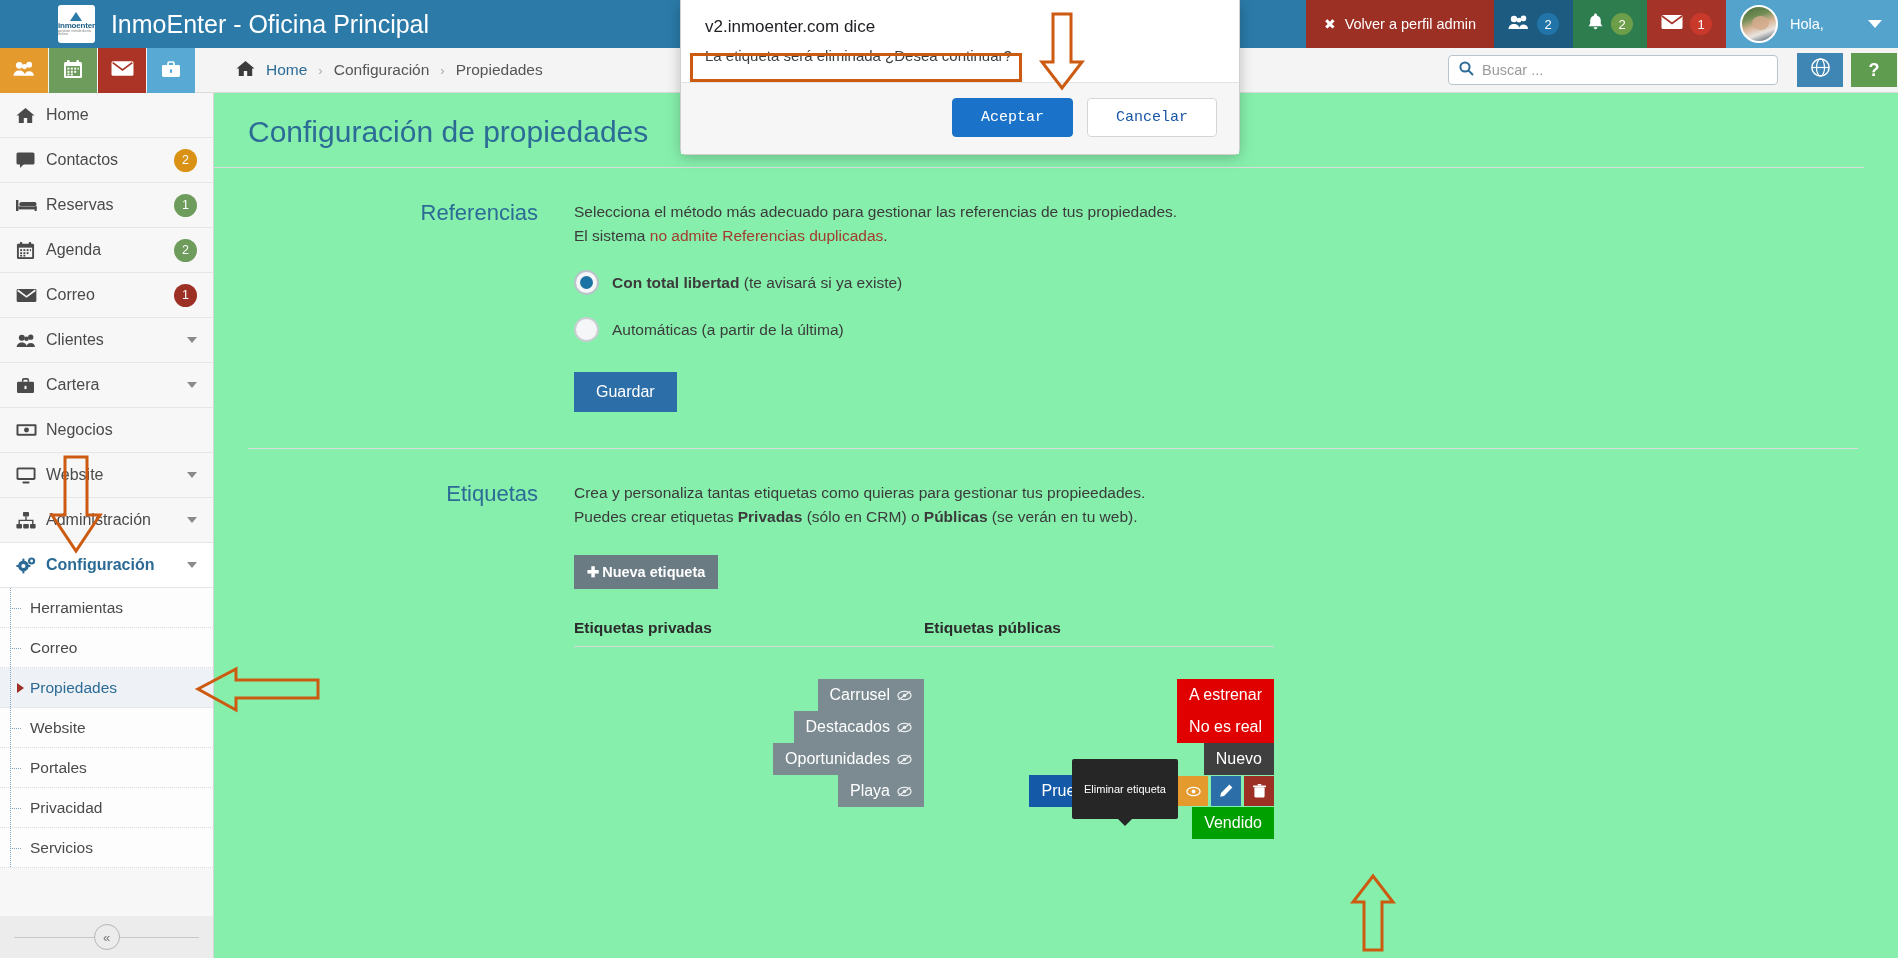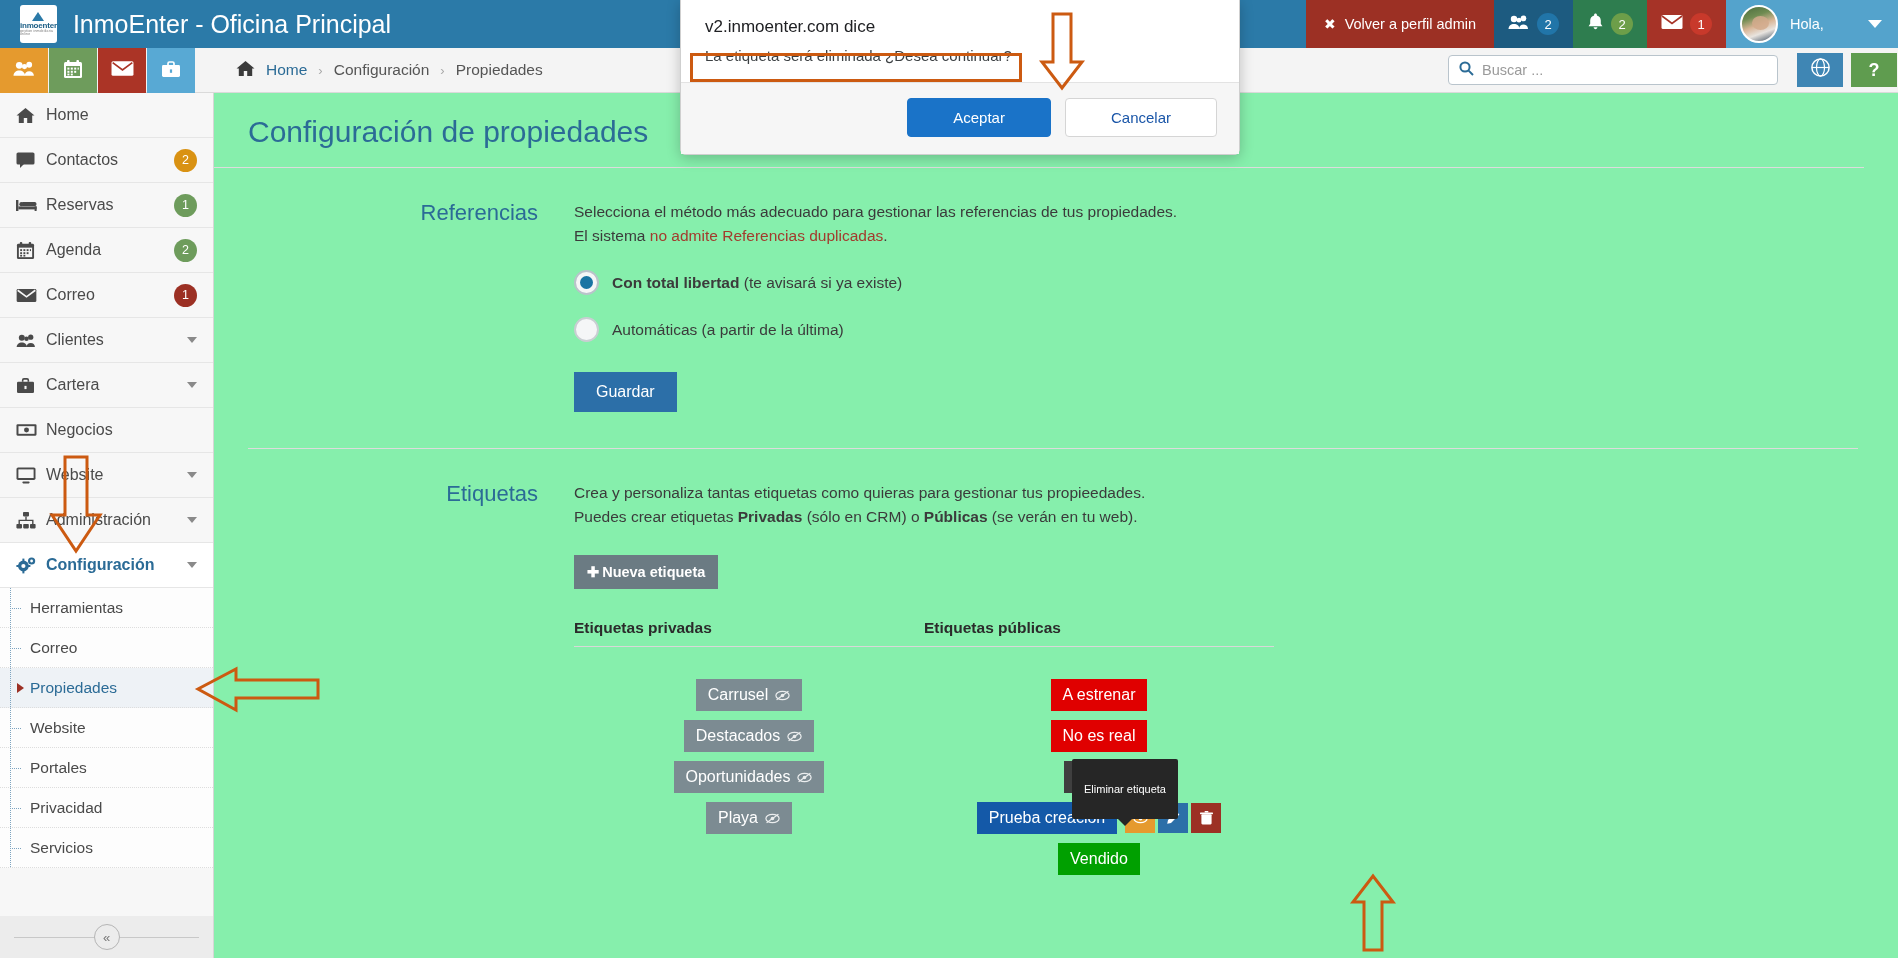--- a/index.html
+++ b/index.html
@@ -22,20 +22,21 @@
   }
   .brand {
     width: 214px; min-width: 214px; height: 48px;
     background: #2b7aa8;
     display: flex; align-items: center; padding-left: 20px;
   }
   .brand-logo {
     width: 58px; height: 38px; background: #ffffff; border-radius: 3px;
     display: flex; flex-direction: column; align-items: center; justify-content: center;
     line-height: 1;
+    margin-left: 38px;
   }
   .brand-logo .lg-tri {
     width: 0; height: 0; border-left: 6px solid transparent;
     border-right: 6px solid transparent; border-bottom: 9px solid #2b7aa8;
     margin-bottom: 1px;
   }
   .brand-logo .lg-name { font-size: 8px; font-weight: bold; color: #1d5f86; letter-spacing: -0.2px; }
   .brand-logo .lg-sub { font-size: 3.4px; color: #777; letter-spacing: 0.2px; }
   .brand-title {
     color: #ffffff; font-size: 25px; margin-left: 16px;
@@ -211,21 +212,21 @@
   }
   .divider { border-top: 1px solid #dcdcdc; margin: 36px 40px 0 34px; }
   .btn-grey {
     display: inline-flex; align-items: center; background: #6b7b83; color: #fff;
     font-size: 14.5px; padding: 9px 13px; border: none; gap: 3px; font-weight: bold;
   }
   .tag-cols { display: flex; margin-top: 30px; gap: 0; }
   .tag-col { width: 350px; }
   .tag-col-title { font-size: 15.5px; font-weight: bold; color: #2b2b2b; }
   .tag-col-rule { border-top: 1px solid #d8d8d8; margin-top: 9px; }
-  .tag-list { margin-top: 32px; display: flex; flex-direction: column; align-items: center; gap: 9px; }
+  .tag-list { margin-top: 32px; display: flex; flex-direction: column; align-items: flex-end; }
   .tag {
     display: inline-flex; align-items: center; gap: 7px; color: #fff;
     font-size: 16px; padding: 7px 12px; position: relative;
   }
   .tag .eye-slash { opacity: 0.85; display: inline-flex; }
   .tag-actions { display: inline-flex; margin-left: 8px; gap: 3px; vertical-align: middle; }
   .act-btn {
     width: 30px; height: 30px; display: inline-flex; align-items: center;
     justify-content: center; color: #fff;
   }
@@ -249,21 +250,21 @@
     box-shadow: 0 3px 14px rgba(0,0,0,0.22);
     font-family: "Liberation Sans", sans-serif;
   }
   .dialog-title { font-size: 17px; color: #202124; padding: 17px 24px 6px 24px; }
   .dialog-msg { font-size: 15px; color: #3c4043; padding: 4px 24px 18px 24px; }
   .dialog-foot {
     background: #f6f6f6; border-top: 1px solid #e3e3e3;
     display: flex; justify-content: flex-end; gap: 14px;
     padding: 15px 22px 17px 22px;
   }
-  .dlg-btn { font-size: 15px; padding: 10px 45px; border-radius: 4px; cursor: pointer; }
+  .dlg-btn { font-size: 15px; padding: 10px 28px; border-radius: 4px; cursor: pointer; font-family: Liberation Mono, monospace; }
   .dlg-btn.primary { background: #1a73c8; color: #fff; border: 1px solid #1a73c8; }
   .dlg-btn.secondary { background: #fff; color: #1a56a8; border: 1px solid #d5d5d5; }
 
   
   .anno { position: absolute; pointer-events: none; }
   .anno-box { border: 3px solid #cc5a11; }
   svg.anno-arrow { position: absolute; pointer-events: none; overflow: visible; }
 </style>
 </head>
 <body>

